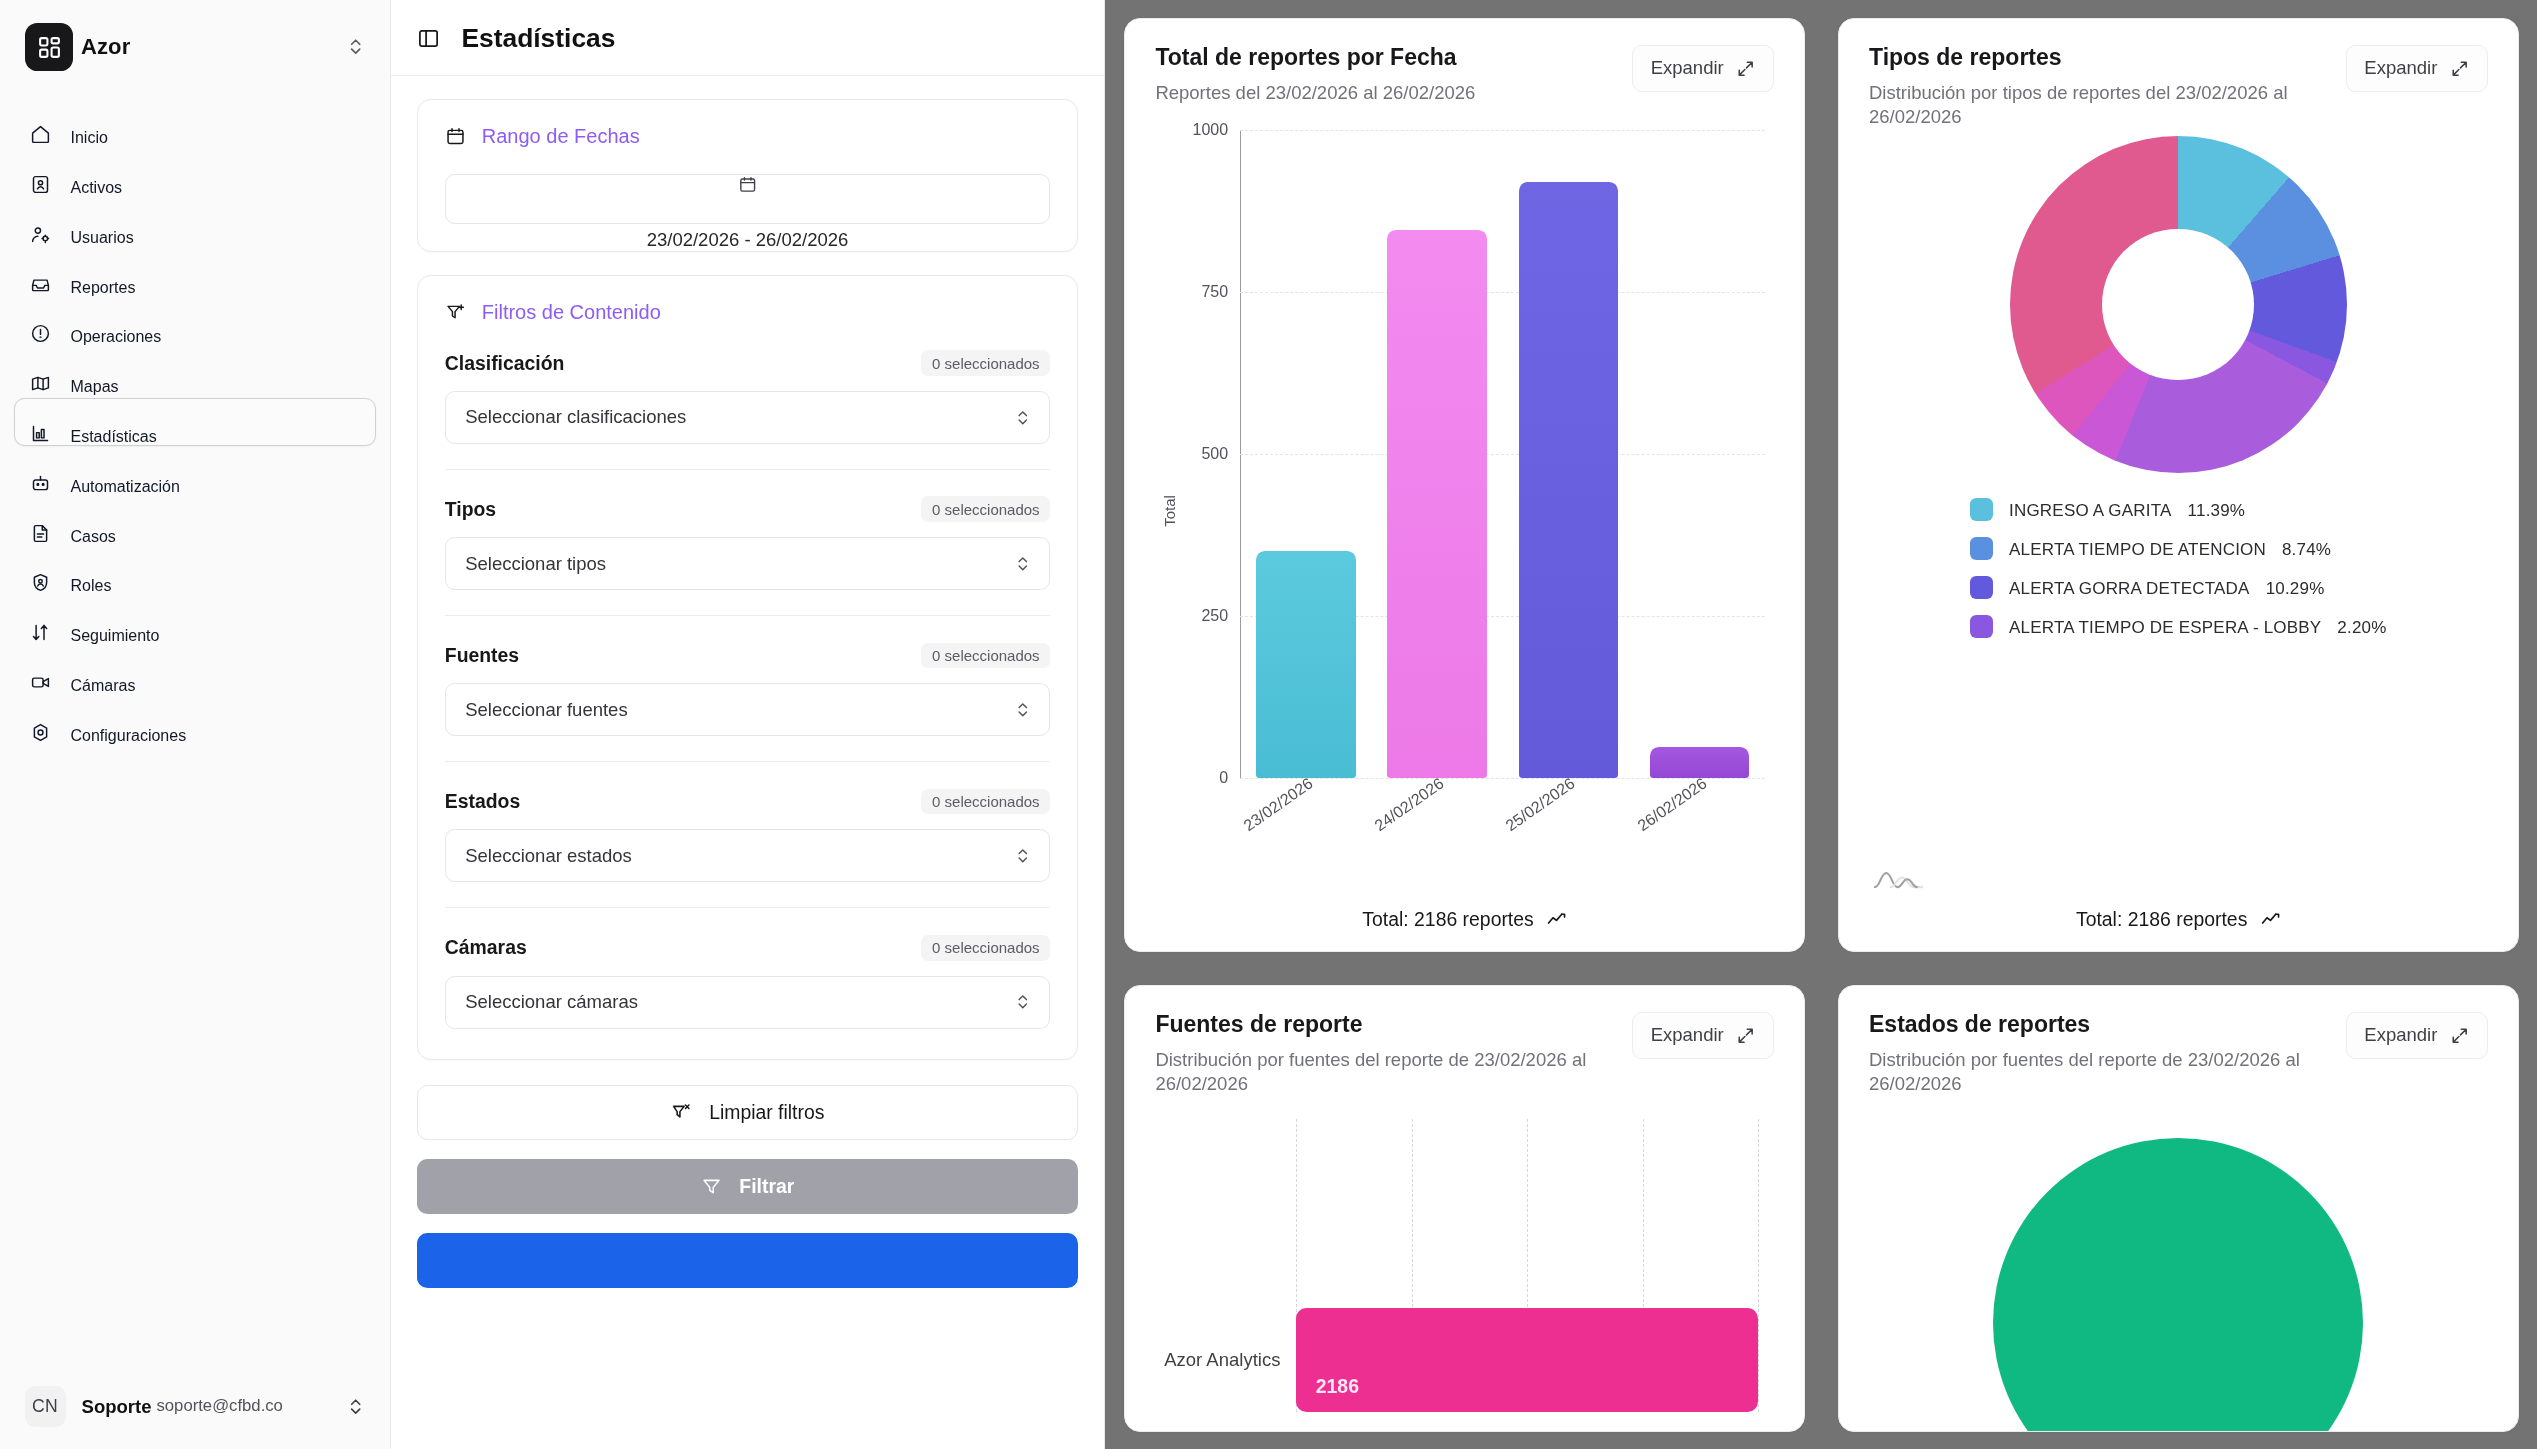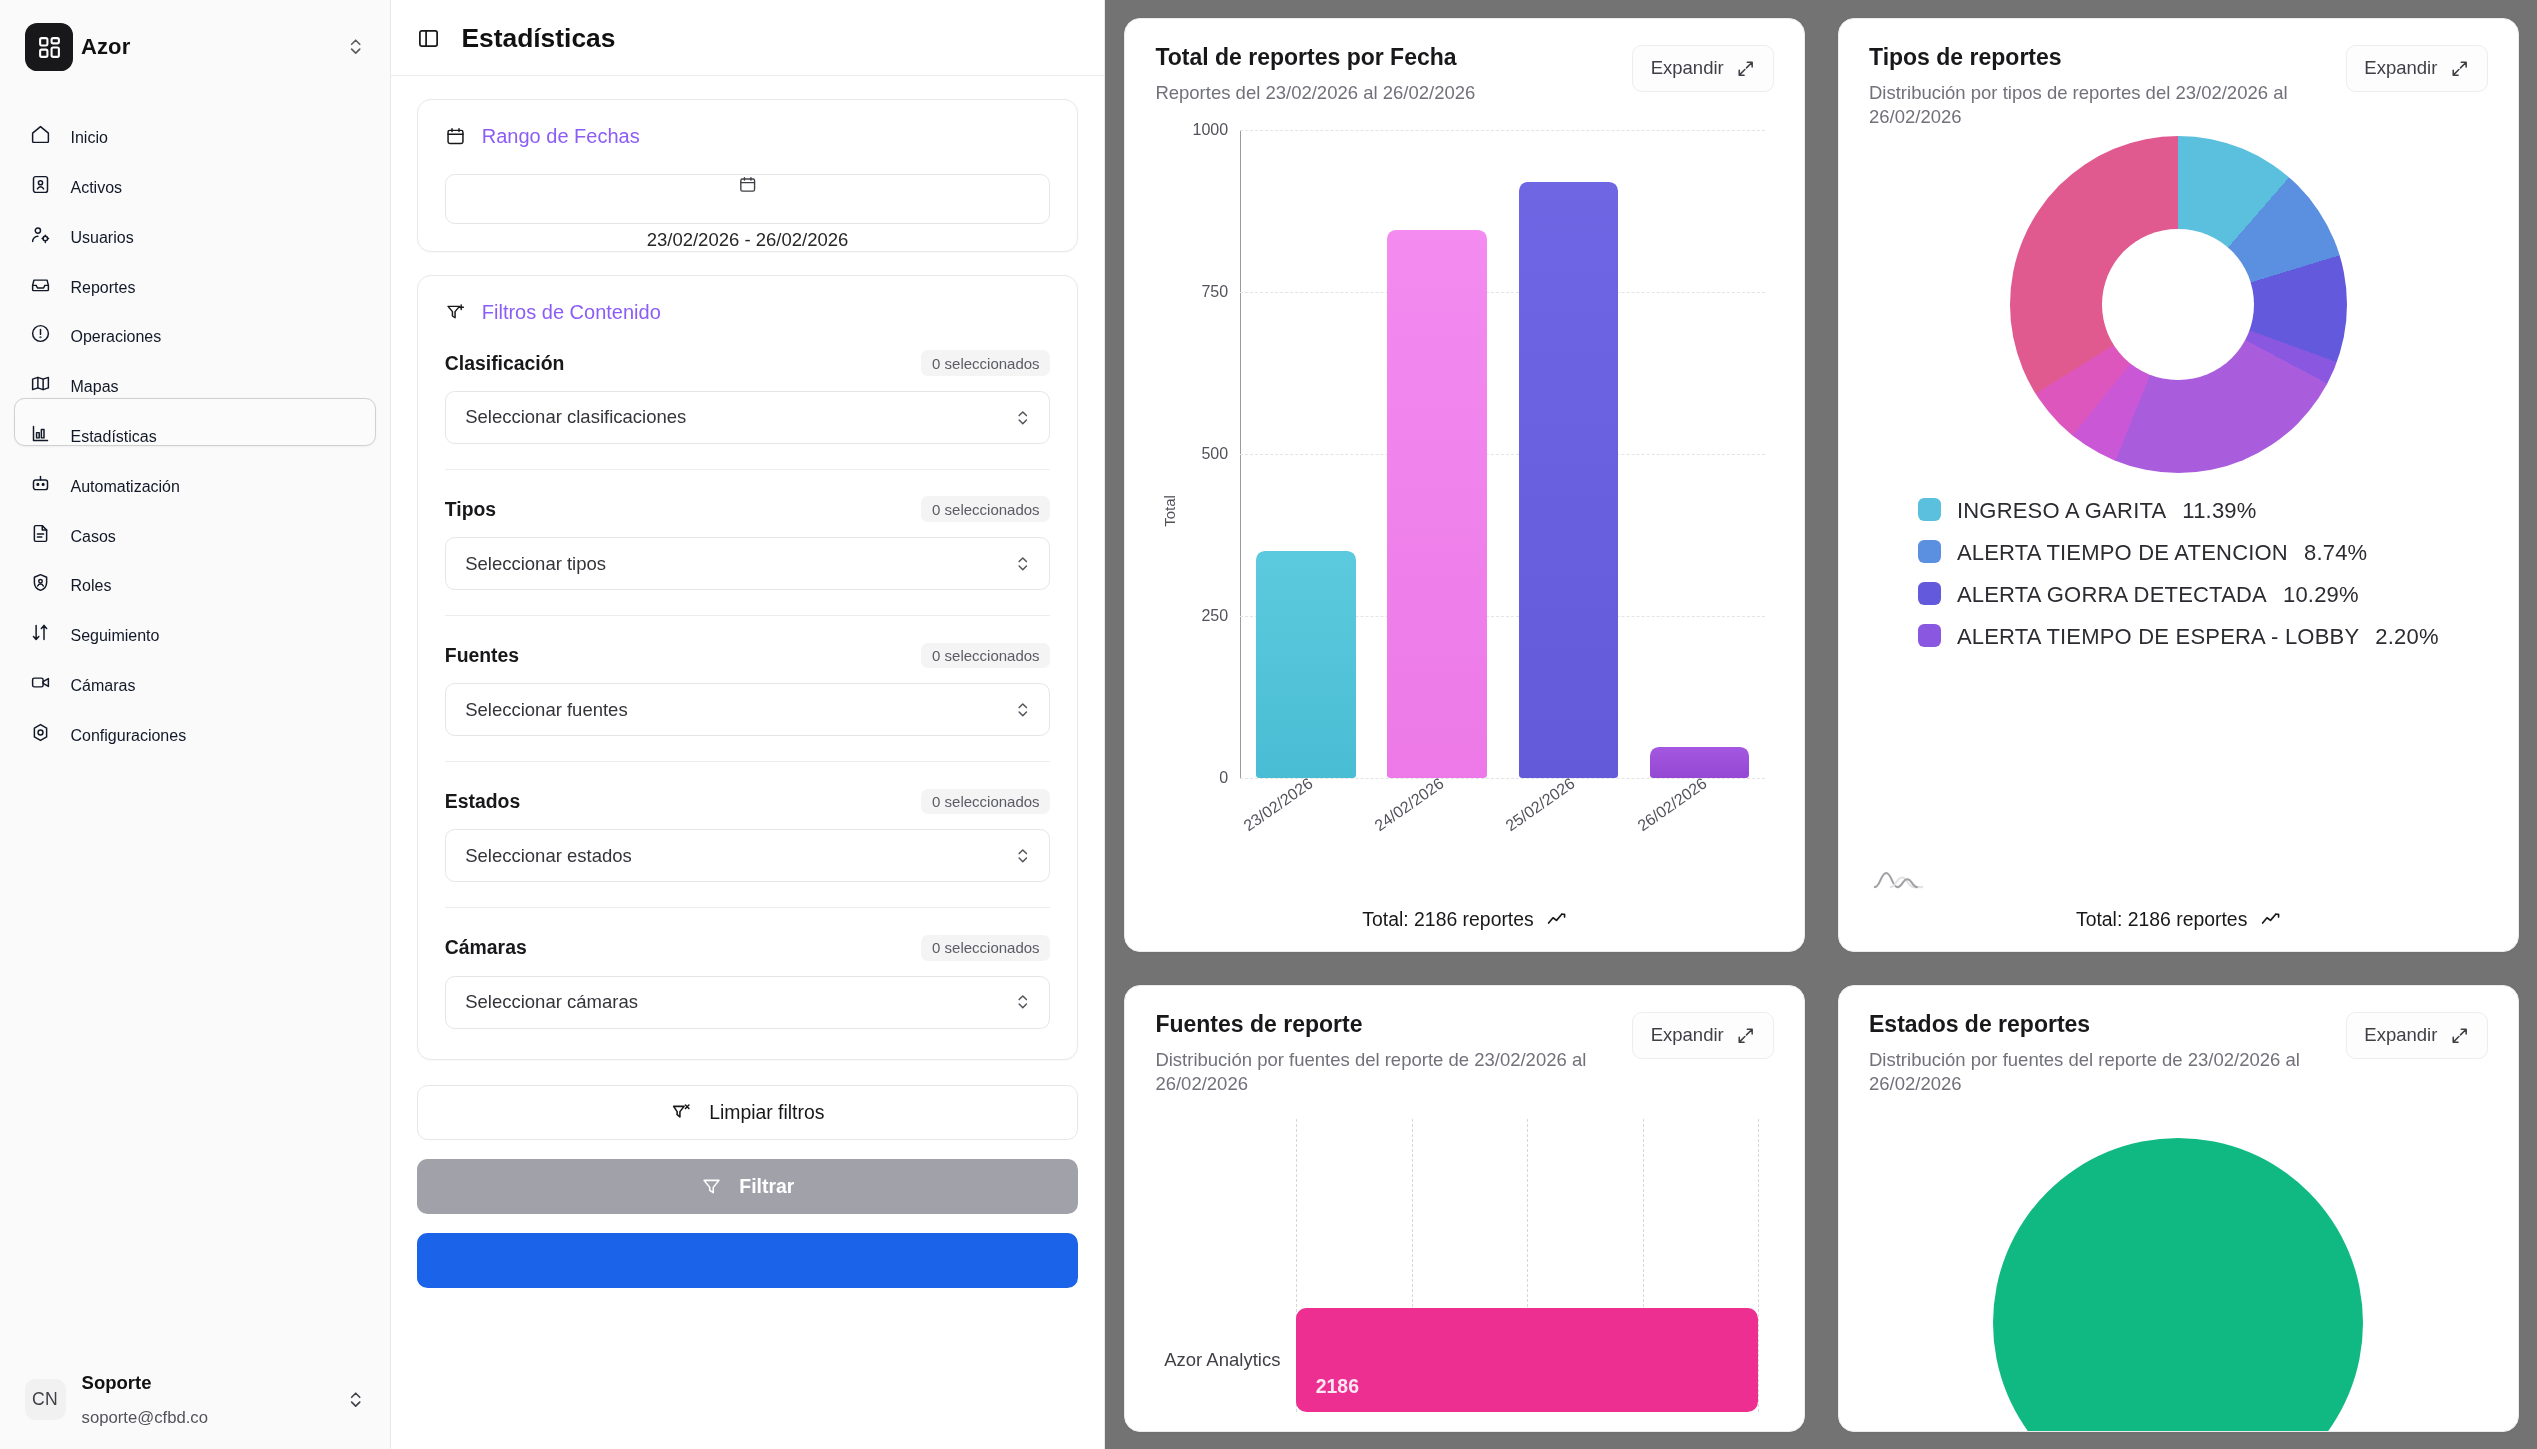--- a/index.html
+++ b/index.html
@@ -55,21 +55,21 @@
     position: absolute; left: 12.3px; right: 12.3px; bottom: 12.3px;
     display: flex; align-items: center; gap: 16px;
     padding: 10.6px 12.3px; border-radius: 10.6px; cursor: pointer;
   }
   .avatar {
     width: 41px; height: 41px; border-radius: 10.6px; flex: 0 0 41px;
     background: #f1f1f2; color: #3f3f46;
     display: flex; align-items: center; justify-content: center;
     font-size: 17.6px; letter-spacing: 0.4px;
   }
-  .user-meta { display: flex; flex-direction: column; gap: 15px; line-height: 1.15; }
+  .user-meta { display: flex; flex-direction: row; gap: 5px; line-height: 1.15; }
   .user-name { font-size: 18.5px; font-weight: 700; color:#111; }
   .user-mail { font-size: 16.7px; color: #52525b; }
   .user-chev { margin-left: auto; }
 
   
   .panel {
     width: 714px; flex: 0 0 714px; height: 1450px;
     border-right: 0.9px solid #e8e8e8;
     display: flex; flex-direction: column;
     background: #ffffff;
@@ -188,21 +188,21 @@
     display:inline-block;
   }
 
   
   .donut-wrap { flex: 1 1 auto; display: flex; flex-direction: column; align-items: center; justify-content: flex-start; margin-top: 7px; position: relative; }
   .donut { width: 337px; height: 337px; border-radius: 50%; position: relative; }
   .donut::after {
     content: ""; position: absolute; inset: 27.5%; background: #fff; border-radius: 50%;
   }
   .legend { margin-top: 25px; display: flex; flex-direction: column; gap: 16px; }
-  .legend-item { display: flex; align-items: flex-start; gap: 16px; font-size: 22px; color: #2b2b31; letter-spacing: 0.2px; }
+  .legend-item { display: flex; align-items: flex-end; gap: 16px; font-size: 17px; color: #2b2b31; letter-spacing: 0.2px; }
   .swatch { width: 23px; height: 23px; border-radius: 6.2px; flex: 0 0 23px; }
   .wave-icon { position: absolute; left: 3.5px; bottom: 8.8px; opacity: .8; }
 
   
   .hbar-wrap { flex: 1 1 auto; position: relative; margin-top: 23px; overflow: hidden; }
   .hbar-grid { position: absolute; left: 141px; right: 16px; top: 0; bottom: 0; }
   .vgrid { position: absolute; top: 0; bottom: 0; width: 0; border-left: 0.9px dashed #d8d8dc; }
   .hrow { position: absolute; left: 0; right: 0; display: flex; align-items: center; }
   .hrow-label {
     width: 141px; flex: 0 0 141px; text-align: right; padding-right: 16px;

